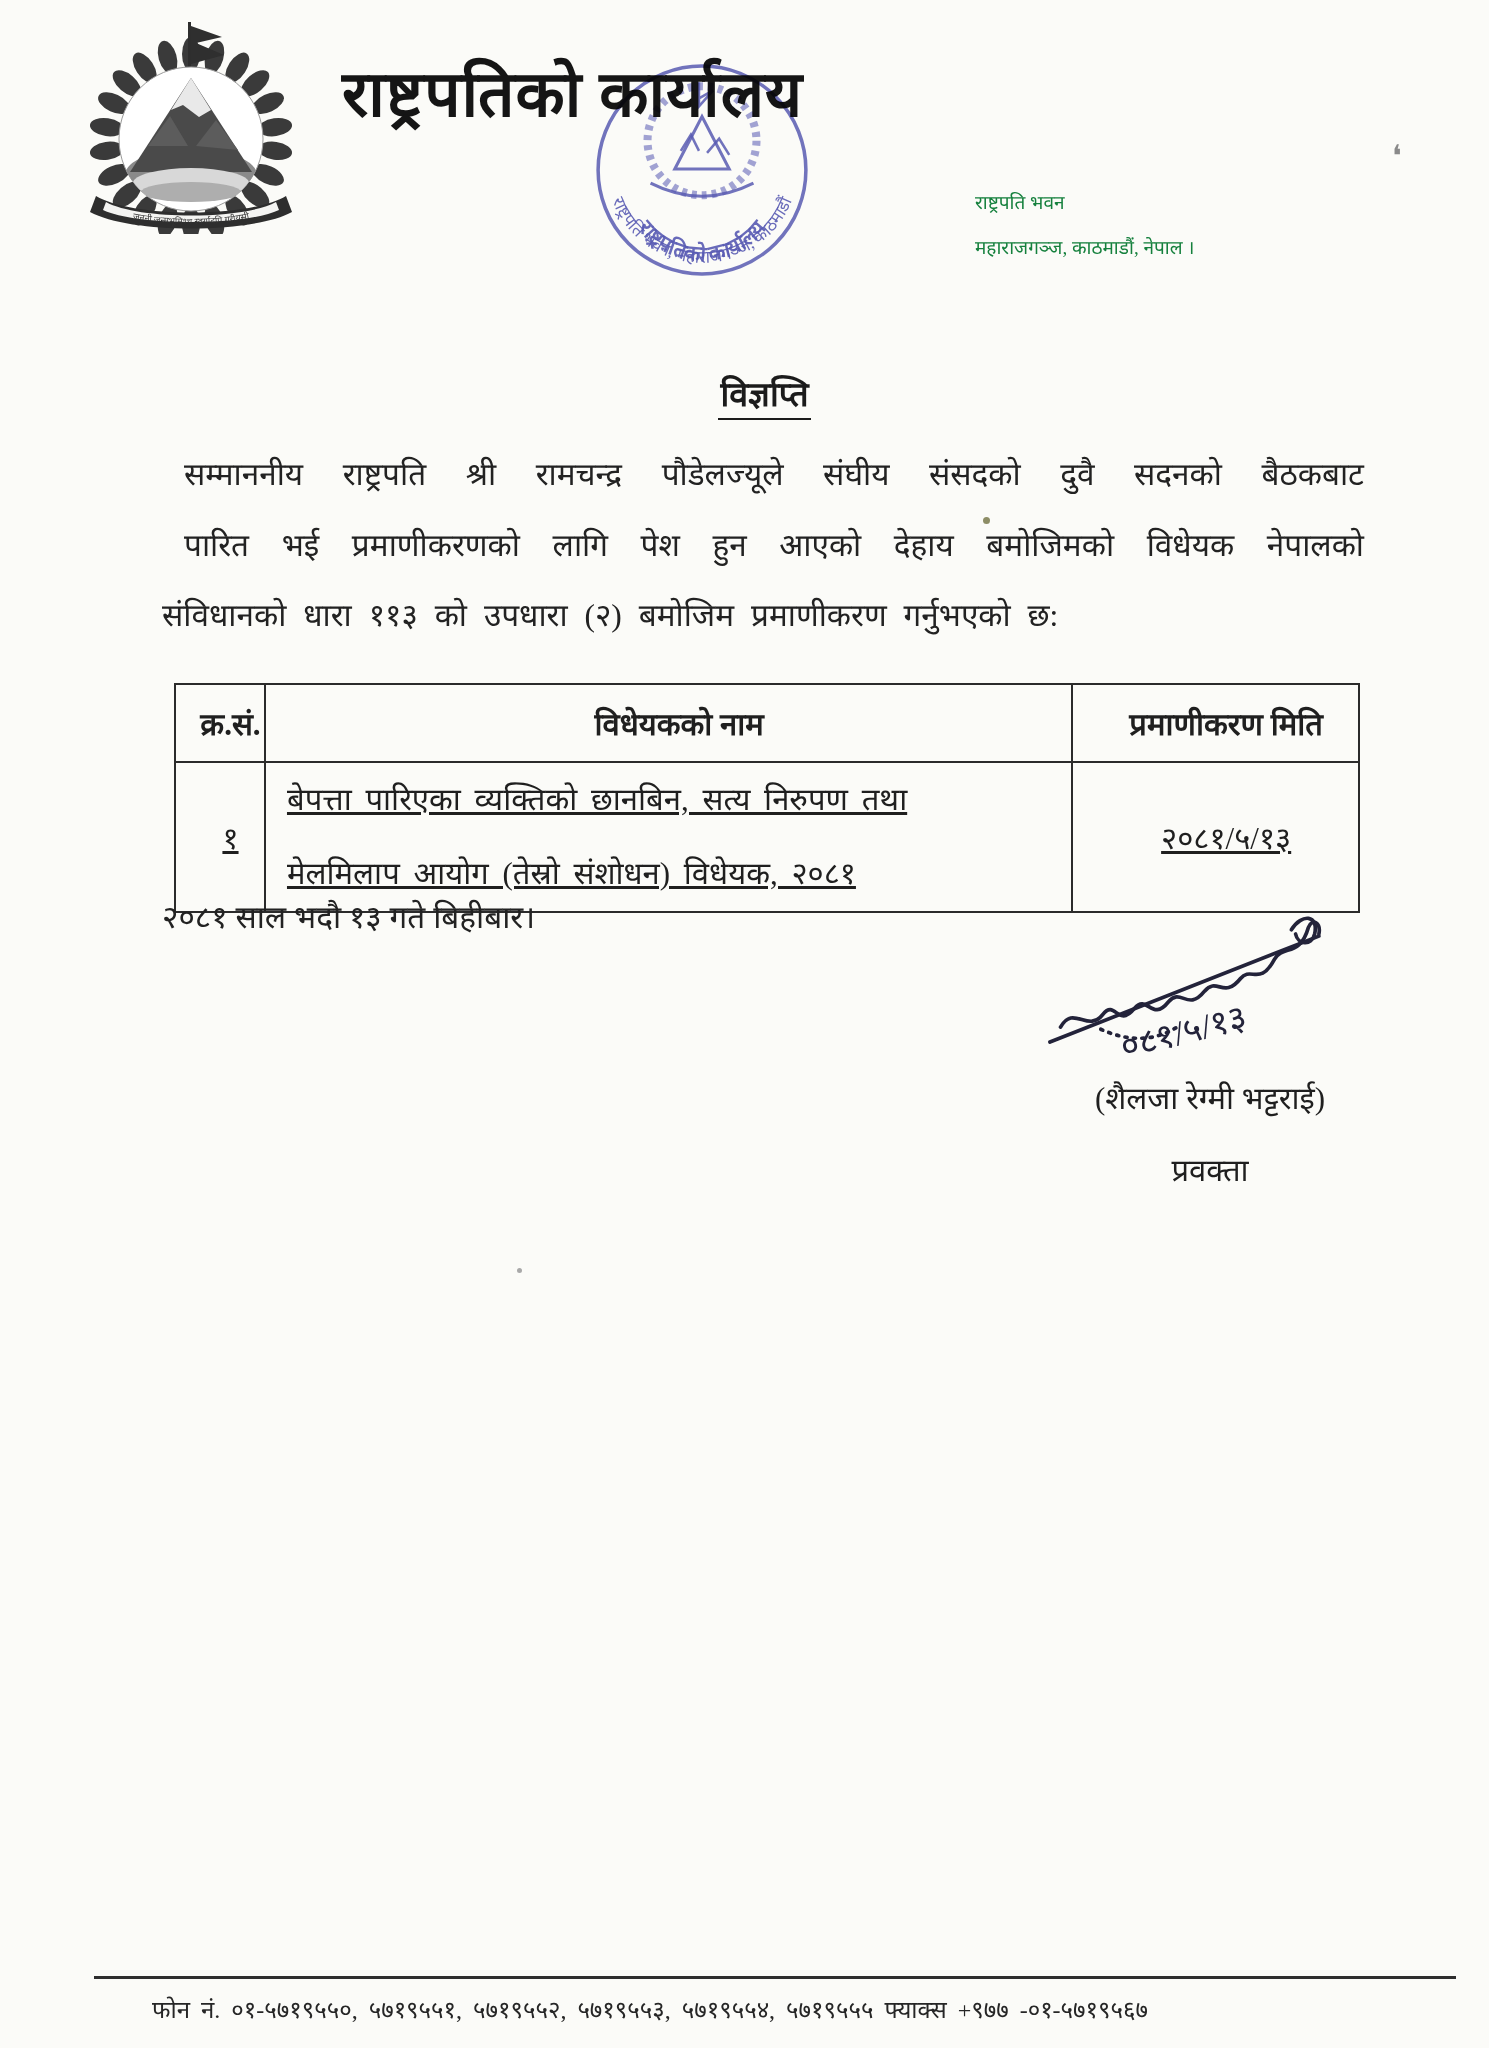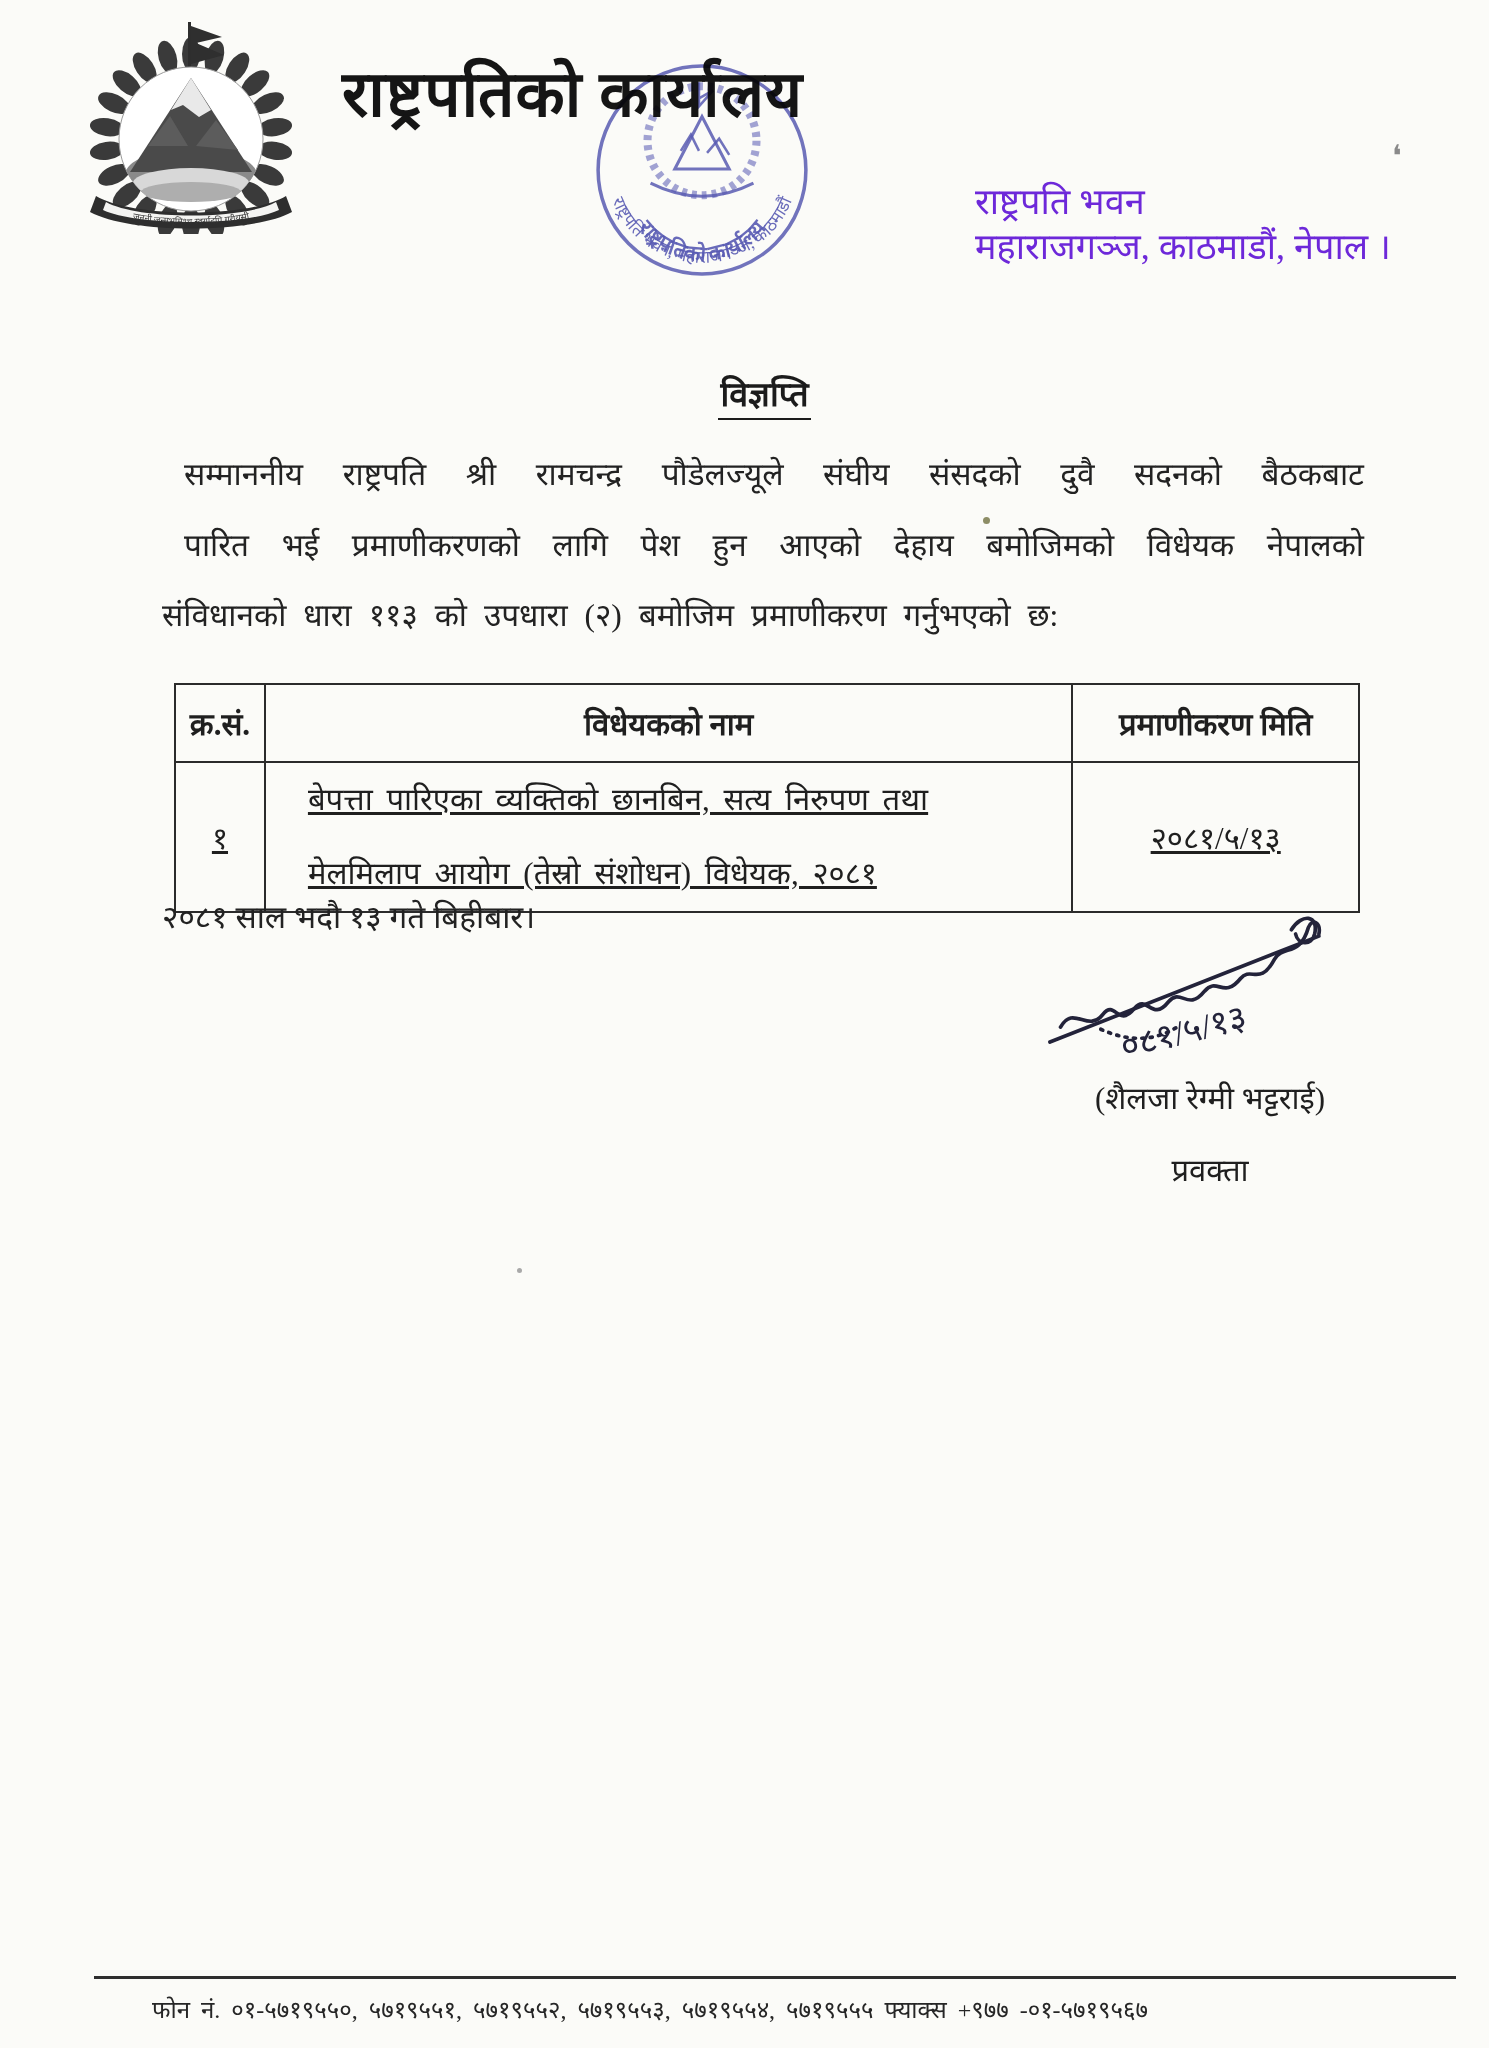--- a/index.html
+++ b/index.html
@@ -20,21 +20,21 @@
     position:absolute; left:342px; top:48px;
     font-size:64px; font-weight:600; letter-spacing:1px;
     color:#151515; white-space:nowrap;
   }
   .stamp {
     position:absolute; left:586px; top:54px; width:232px; height:232px;
     mix-blend-mode:multiply; opacity:.93;
   }
   .address {
     position:absolute; left:975px; top:180px;
-    font-size:36px; line-height:45px; color:#6d28d9; white-space:nowrap;
+    font-size:19px; line-height:45px; color:#15803d; white-space:nowrap;
   }
   .stray-mark {
     position:absolute; left:1392px; top:138px;
     font-size:30px; color:#8a8a8a;
   }
 
   
   .notice-heading {
     position:absolute; left:0; top:370px; width:100%;
     text-align:center; transform:translateX(20px);
@@ -48,21 +48,21 @@
     font-size:31.5px; line-height:70.5px; word-spacing:9px; color:#222;
   }
   .body-text .jline { text-align:justify; text-align-last:justify;margin-left:22px; }
   .body-text .lline { text-align:left; }
 
   
   .bill-table {
     position:absolute; left:174px; top:683px; width:1186px;
     border-collapse:collapse; font-size:31px; color:#1f1f1f;
   }
-  .bill-table th, .bill-table td { border:2.5px solid #2b2b2b; }
+  .bill-table th, .bill-table td { border:2.5px solid #2b2b2b;padding-left:21px; }
   .bill-table th { height:78px; font-weight:600; font-size:31px; text-align:center; }
   .bill-table td { height:150px;text-decoration:underline; }
   .col-sn   { width:90px;  text-align:center; }
   .col-name { width:809px; }
   .col-date { width:287px; text-align:center; }
   .bill-name-cell { padding:0 26px 0 42px; line-height:74px; word-spacing:6px; }
 
   
   .date-bs, .date-ns {
     position:absolute; left:162px; font-size:31.5px; color:#222; white-space:nowrap;

